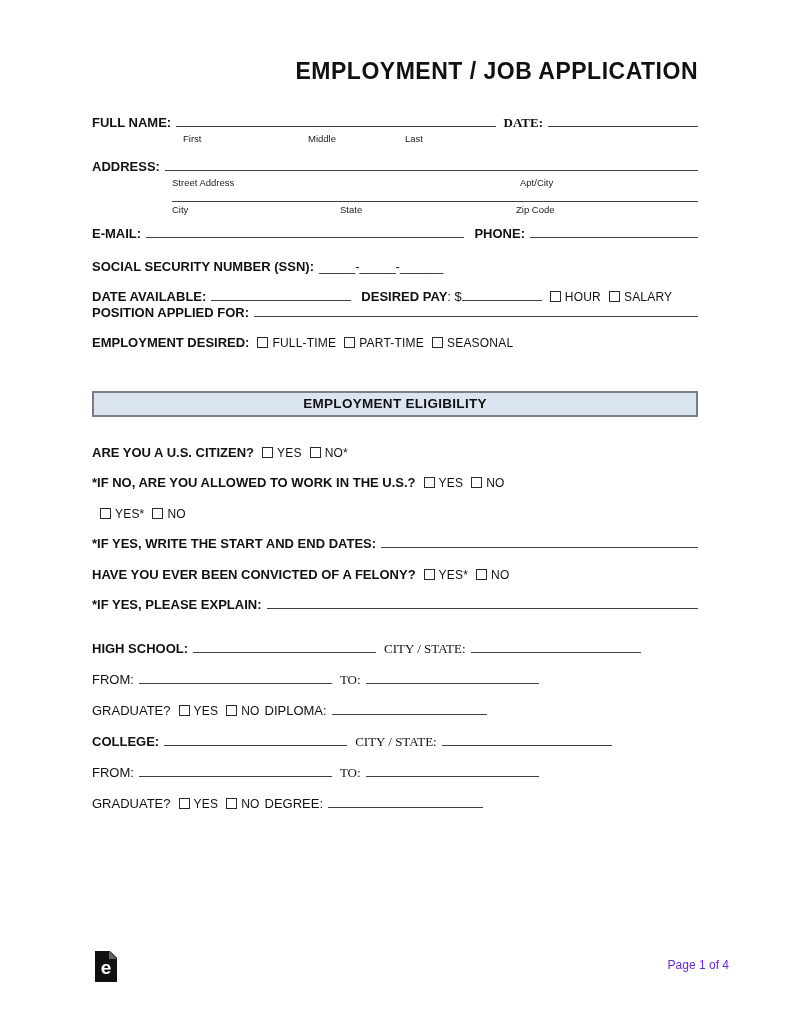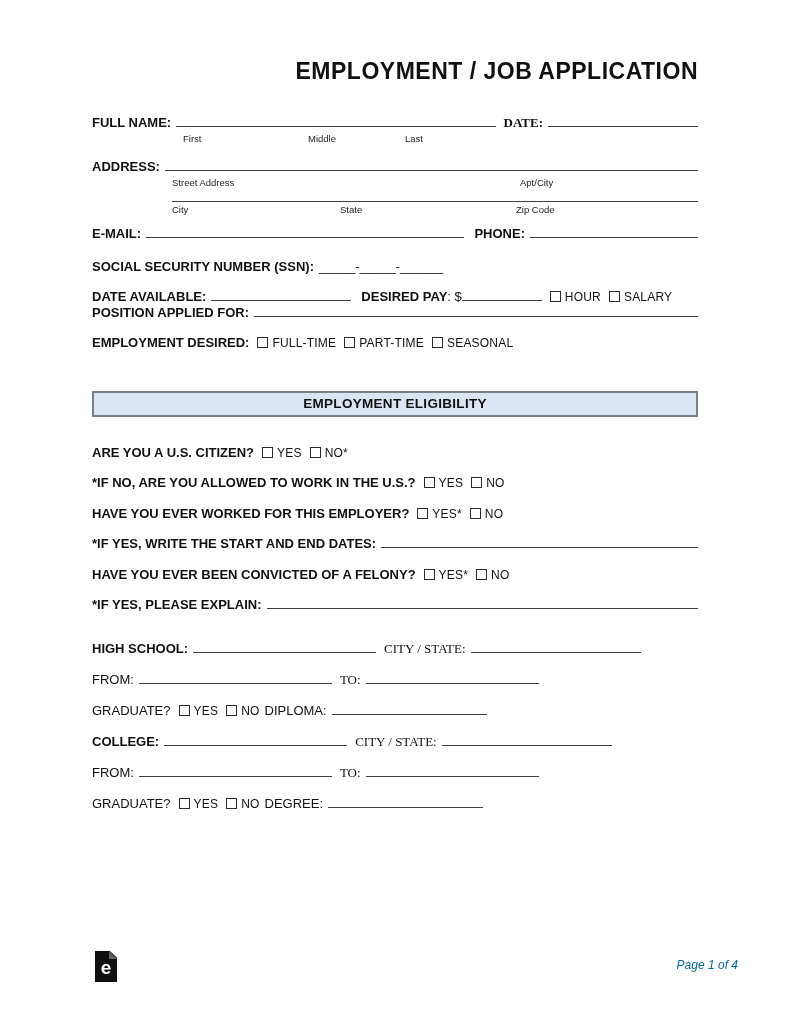--- a/index.html
+++ b/index.html
@@ -20,21 +20,21 @@
   .line { display:inline-block; border-bottom:1px solid #3f3f3f; height:1px; }
   .grow { flex:1 1 auto; }
   .cb {
     display:inline-block; width:11px; height:11px; border:1.5px solid #2b2b2b;
     transform:translateY(1px); flex:0 0 auto; background:#fff;
   }
   .opt { font-size:12px; letter-spacing:.2px; }
   .subrow { position:relative; height:14px; margin-top:2px; }
   .sub { position:absolute; top:0; font-size:9.5px; color:#1c1c1c; }
   .ml4 { margin-left:4px; } .ml5 { margin-left:5px; } .ml8 { margin-left:8px;font-family:Liberation Serif, serif; } .ml10 { margin-left:10px; }
-  .footer-page { position:absolute; right:53px; top:958px; font-size:12px; color:#0369a1;font-style:italic; }
+  .footer-page { position:absolute; right:62px; top:958px; font-size:12px; color:#6d28d9; }
   .logo {
     position:absolute; left:95px; top:951px; width:22px; height:31px; background:#101010;
     clip-path:polygon(0 0, 68% 0, 100% 22%, 100% 100%, 0 100%);
     display:flex; align-items:center; justify-content:center;
   }
   .logo::before {
     content:""; position:absolute; top:0; right:0; width:8px; height:8px;
     background:#fff; clip-path:polygon(0 0, 100% 100%, 0 100%); opacity:.35;
   }
   .logo-e { color:#fff; font-size:19px; font-weight:bold; line-height:1; transform:translateY(1px); }
@@ -129,21 +129,20 @@
 
     <div class="row" style="margin-top:14px">
       <span class="b">*IF NO, ARE YOU ALLOWED TO WORK IN THE U.S.?</span>
       <span class="cb ml8"></span>
       <span class="opt ml4">YES</span>
       <span class="cb ml8"></span>
       <span class="opt ml4">NO</span>
     </div>
 
     <div class="row" style="margin-top:15px">
-      <span class="b">HAVE YOU EVER WORKED FOR THIS EMPLOYER?</span>
       <span class="cb ml8"></span>
       <span class="opt ml4">YES*</span>
       <span class="cb ml8"></span>
       <span class="opt ml4">NO</span>
     </div>
 
     <div class="row" style="margin-top:14px">
       <span class="b">*IF YES, WRITE THE START AND END DATES:</span>
       <span class="line grow ml5"></span>
     </div>

